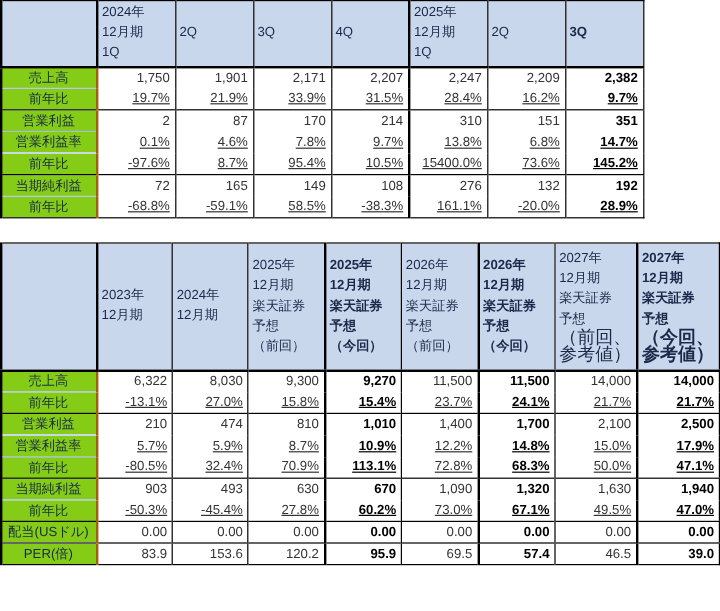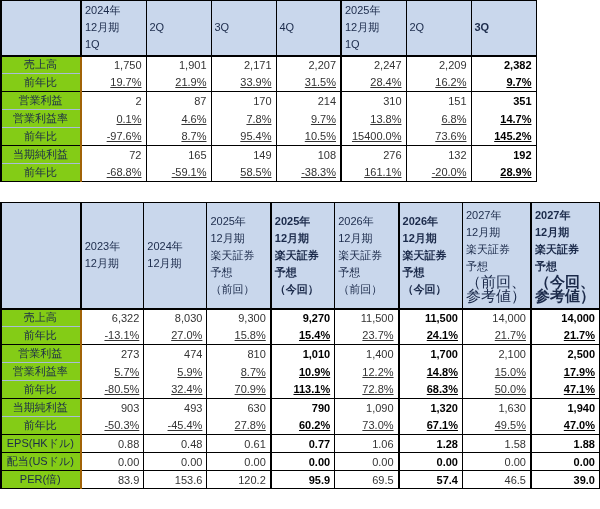--- a/index.html
+++ b/index.html
@@ -260,21 +260,21 @@
         <td class="num">27.0%</td>
         <td class="num">15.8%</td>
         <td class="num bold-col thick-left">15.4%</td>
         <td class="num">23.7%</td>
         <td class="num bold-col thick-left">24.1%</td>
         <td class="num">21.7%</td>
         <td class="num bold-col thick-left">21.7%</td>
       </tr>
       <tr class="group-start">
         <td class="rowlabel">営業利益</td>
-        <td class="num">273</td>
+        <td class="num">210</td>
         <td class="num">474</td>
         <td class="num">810</td>
         <td class="num bold-col thick-left">1,010</td>
         <td class="num">1,400</td>
         <td class="num bold-col thick-left">1,700</td>
         <td class="num">2,100</td>
         <td class="num bold-col thick-left">2,500</td>
       </tr>
       <tr class="in-group">
         <td class="rowlabel">営業利益率</td>
@@ -296,47 +296,36 @@
         <td class="num">72.8%</td>
         <td class="num bold-col thick-left">68.3%</td>
         <td class="num">50.0%</td>
         <td class="num bold-col thick-left">47.1%</td>
       </tr>
       <tr class="group-start">
         <td class="rowlabel">当期純利益</td>
         <td class="num">903</td>
         <td class="num">493</td>
         <td class="num">630</td>
-        <td class="num bold-col thick-left">790</td>
+        <td class="num bold-col thick-left">670</td>
         <td class="num">1,090</td>
         <td class="num bold-col thick-left">1,320</td>
         <td class="num">1,630</td>
         <td class="num bold-col thick-left">1,940</td>
       </tr>
       <tr class="in-group">
         <td class="rowlabel">前年比</td>
         <td class="num">-50.3%</td>
         <td class="num">-45.4%</td>
         <td class="num">27.8%</td>
         <td class="num bold-col thick-left">60.2%</td>
         <td class="num">73.0%</td>
         <td class="num bold-col thick-left">67.1%</td>
         <td class="num">49.5%</td>
         <td class="num bold-col thick-left">47.0%</td>
-      </tr>
-      <tr class="group-start">
-        <td class="rowlabel">EPS(HKドル)</td>
-        <td class="num">0.88</td>
-        <td class="num">0.48</td>
-        <td class="num">0.61</td>
-        <td class="num bold-col thick-left">0.77</td>
-        <td class="num">1.06</td>
-        <td class="num bold-col thick-left">1.28</td>
-        <td class="num">1.58</td>
-        <td class="num bold-col thick-left">1.88</td>
       </tr>
       <tr class="group-start">
         <td class="rowlabel">配当(USドル)</td>
         <td class="num">0.00</td>
         <td class="num">0.00</td>
         <td class="num">0.00</td>
         <td class="num bold-col thick-left">0.00</td>
         <td class="num">0.00</td>
         <td class="num bold-col thick-left">0.00</td>
         <td class="num">0.00</td>

